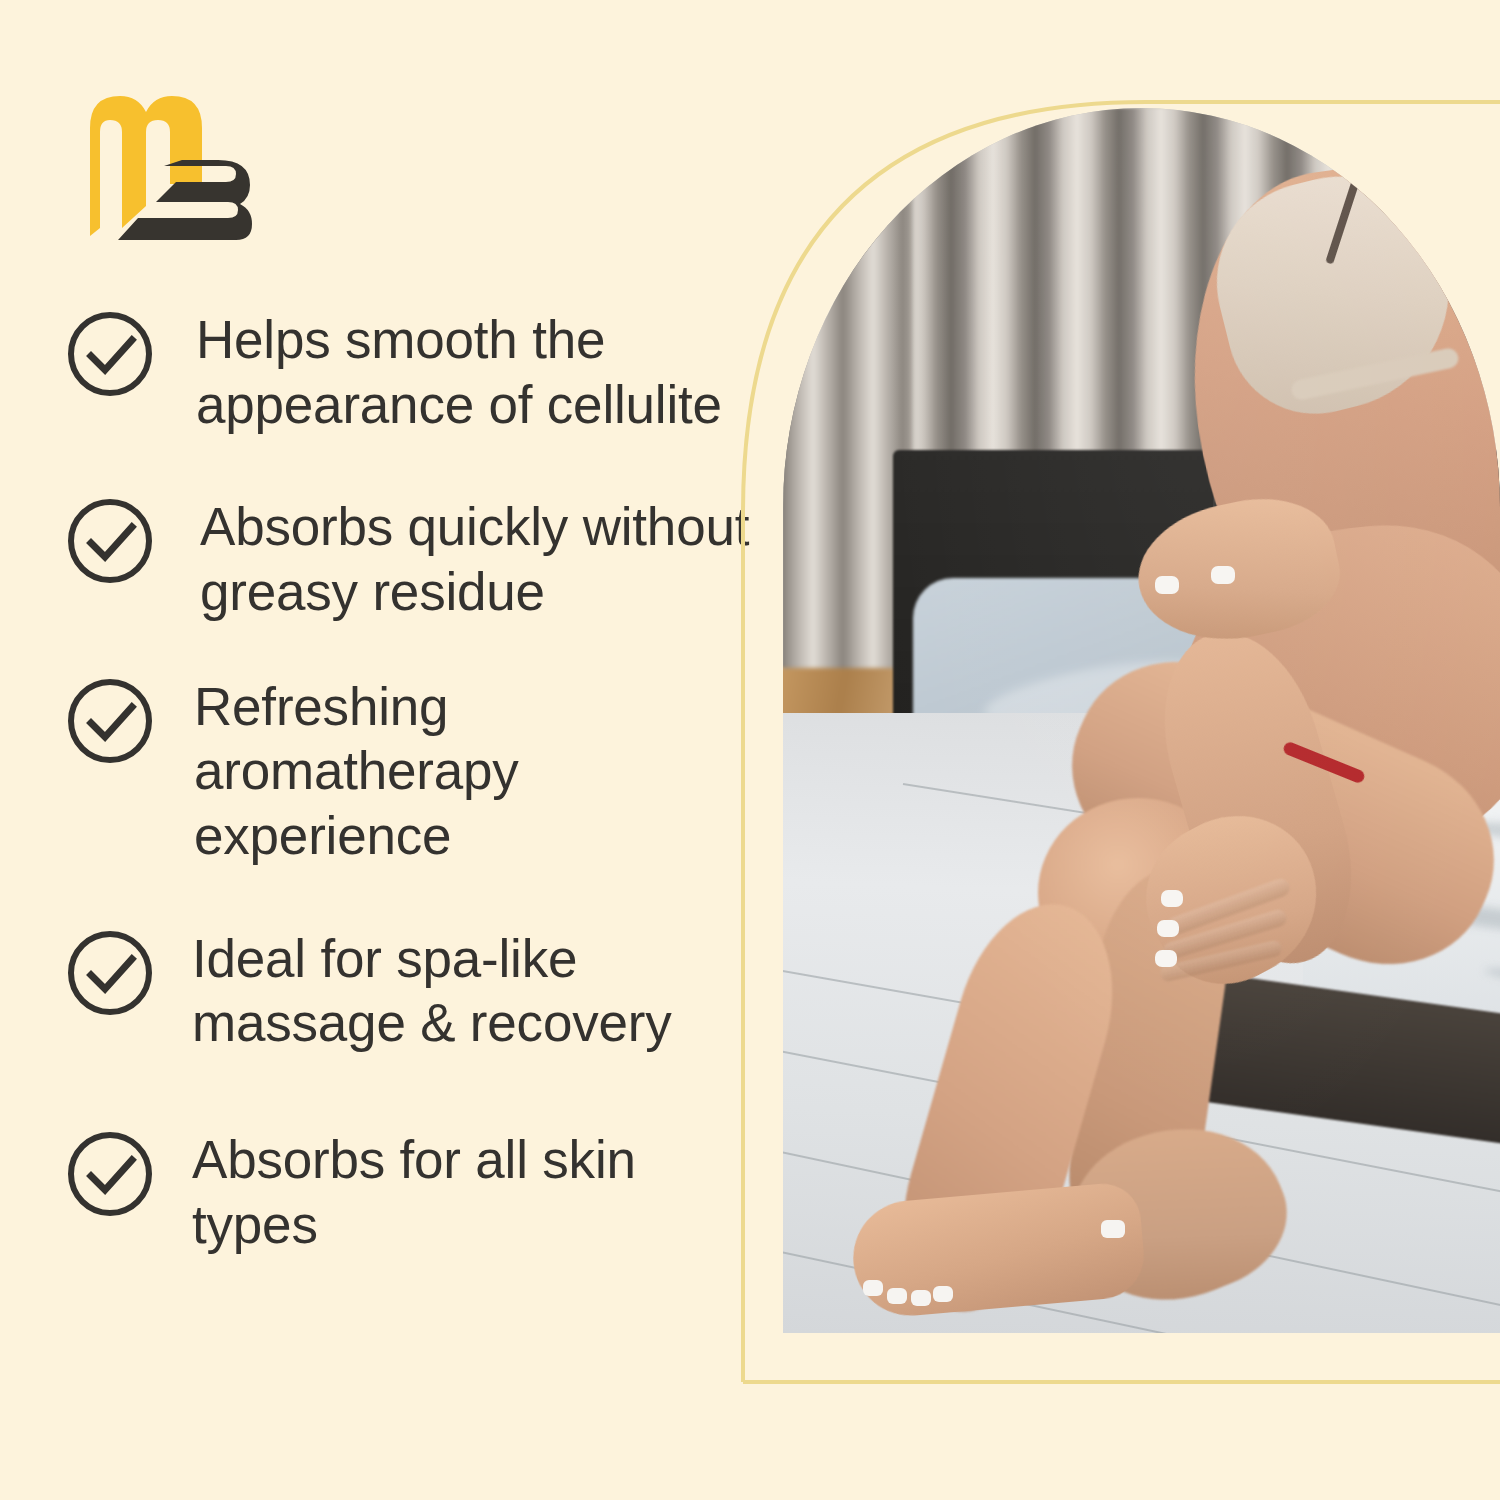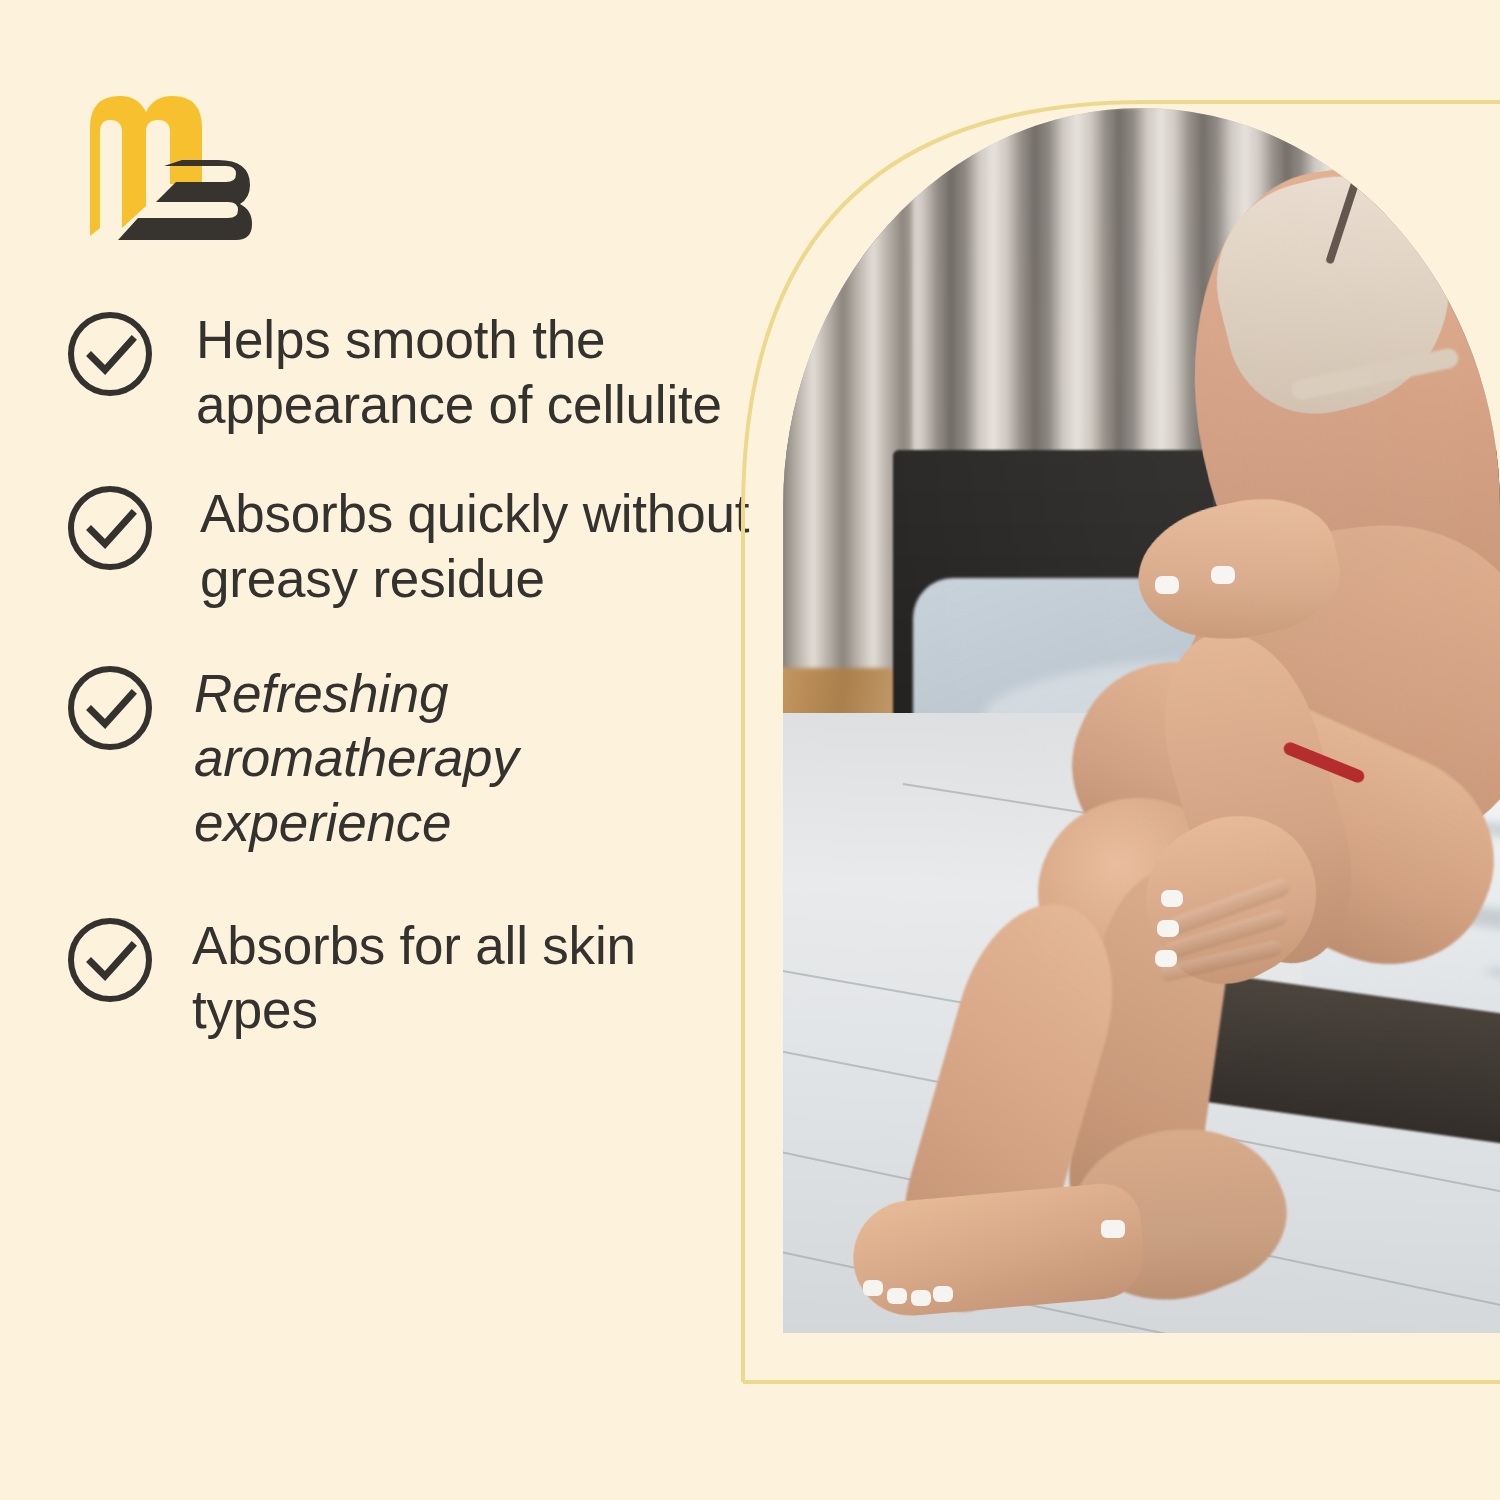--- a/index.html
+++ b/index.html
@@ -61,25 +61,25 @@
     flex: 1 1 auto;
     color: #34322F;
     font-size: 53px;
     line-height: 1.22;
     letter-spacing: -0.2px;
     font-weight: 400;
     padding-top: 2px;
   }
   .benefit-row.b1 .benefit-text { padding-left: 42px; }
   .benefit-row.b2 .benefit-text { padding-left: 46px; }
-  .benefit-row.b3 .benefit-text { padding-left: 40px; font-style: italic; }
+  .benefit-row.b3 .benefit-text { padding-left: 40px; }
   .benefit-row.b4 .benefit-text { padding-left: 38px; }
   .benefit-row.b5 .benefit-text { padding-left: 38px; }
 
-  .benefit-row.b1 { margin-bottom: 43px; }
+  .benefit-row.b1 { margin-bottom: 56px; }
   .benefit-row.b2 { margin-bottom: 48px; }
   .benefit-row.b3 { margin-bottom: 56px; }
   .benefit-row.b4 { margin-bottom: 70px; }
 
   
   .gold-frame {
     position: absolute;
     left: 736px;
     top: 92px;
     width: 780px;
@@ -549,20 +549,29 @@
     <div class="benefit-row b3">
       <span class="check-icon">
         <svg viewBox="0 0 88 88" xmlns="http://www.w3.org/2000/svg" aria-hidden="true">
           <circle cx="44" cy="44" r="39" fill="none" stroke="#34322F" stroke-width="6"></circle>
           <path d="M25 46 L39 60 L66 30" fill="none" stroke="#34322F" stroke-width="7" stroke-linecap="square" stroke-linejoin="miter"></path>
         </svg>
       </span>
       <span class="benefit-text">Refreshing aromatherapy experience</span>
     </div>
 
+    <div class="benefit-row b4">
+      <span class="check-icon">
+        <svg viewBox="0 0 88 88" xmlns="http://www.w3.org/2000/svg" aria-hidden="true">
+          <circle cx="44" cy="44" r="39" fill="none" stroke="#34322F" stroke-width="6"></circle>
+          <path d="M25 46 L39 60 L66 30" fill="none" stroke="#34322F" stroke-width="7" stroke-linecap="square" stroke-linejoin="miter"></path>
+        </svg>
+      </span>
+      <span class="benefit-text">Ideal for spa-like massage &amp; recovery</span>
+    </div>
 
     <div class="benefit-row b5">
       <span class="check-icon">
         <svg viewBox="0 0 88 88" xmlns="http://www.w3.org/2000/svg" aria-hidden="true">
           <circle cx="44" cy="44" r="39" fill="none" stroke="#34322F" stroke-width="6"></circle>
           <path d="M25 46 L39 60 L66 30" fill="none" stroke="#34322F" stroke-width="7" stroke-linecap="square" stroke-linejoin="miter"></path>
         </svg>
       </span>
       <span class="benefit-text">Absorbs for all skin types</span>
     </div>

